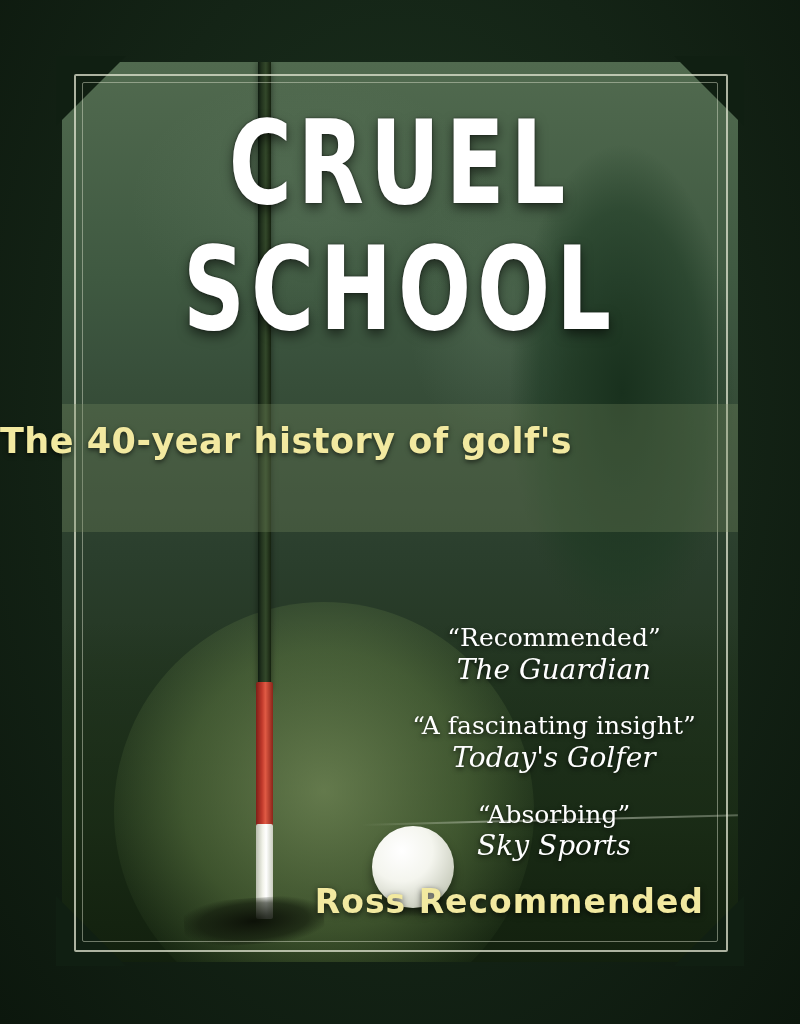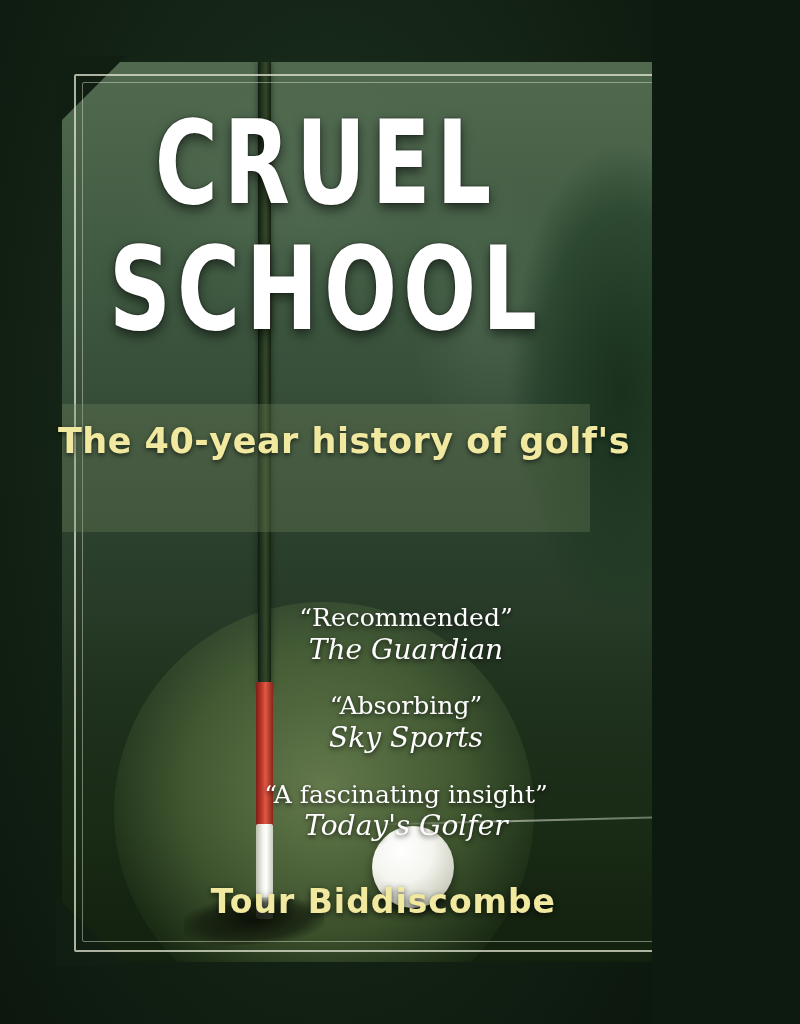--- a/index.html
+++ b/index.html
@@ -9,21 +9,21 @@
   }
   body {
     width: 800px;
     height: 1024px;
     overflow: hidden;
     font-family: "Liberation Sans", sans-serif;
   }
 
   .cover {
     position: relative;
-    width: 652px;
+    width: 800px;
     height: 1024px;
     background: #be185d;
     overflow: hidden;
   }
 
   
   .cover-bg {
     position: absolute;
     inset: 0;
     background:
@@ -209,44 +209,43 @@
     top: 404px;
     height: 128px;
     background: rgba(120,140,95,0.30);
     z-index: 5;
   }
   .subtitle {
     position: absolute;
     left: 0;
     right: 0;
     top: 418px;
-    text-align: center;
     z-index: 6;
     color: #f2e9a0;
     font-family: "DejaVu Sans", sans-serif;
     font-weight: 700;
     font-size: 35px;
     line-height: 1.33;
     letter-spacing: 0.5px;
     text-shadow: 0 2px 5px rgba(0,0,0,0.6);
-    padding-left: 36px;
   }
 
   
   .quotes {
     position: absolute;
     right: 96px;
     top: 604px;
     width: 300px;
     text-align: center;
     z-index: 6;
     color: #ffffff;
   }
   .quote {
     margin-bottom: 26px;
+    margin-top: 20px;
   }
   .quote-text {
     font-family: "DejaVu Serif", serif;
     font-size: 25px;
     line-height: 1.15;
     text-shadow: 0 2px 5px rgba(0,0,0,0.7);
   }
   .quote-source {
     font-family: "DejaVu Serif", serif;
     font-style: italic;
@@ -307,24 +306,24 @@
   <div class="subtitle">
     <div>The 40-year history of golf's</div>
   </div>
 
   <div class="quotes">
     <div class="quote">
       <div class="quote-text">“Recommended”</div>
       <div class="quote-source">The Guardian</div>
     </div>
     <div class="quote">
+      <div class="quote-text">“A fascinating insight”</div>
+      <div class="quote-source">Today's Golfer</div>
+    </div>
+    <div class="quote">
       <div class="quote-text">“Absorbing”</div>
       <div class="quote-source">Sky Sports</div>
     </div>
-    <div class="quote">
-      <div class="quote-text">“A fascinating insight”</div>
-      <div class="quote-source">Today's Golfer</div>
-    </div>
   </div>
 
-  <div class="author">Tour Biddiscombe</div>
+  <div class="author">Ross Recommended</div>
 
 </div>
 
 </body></html>

